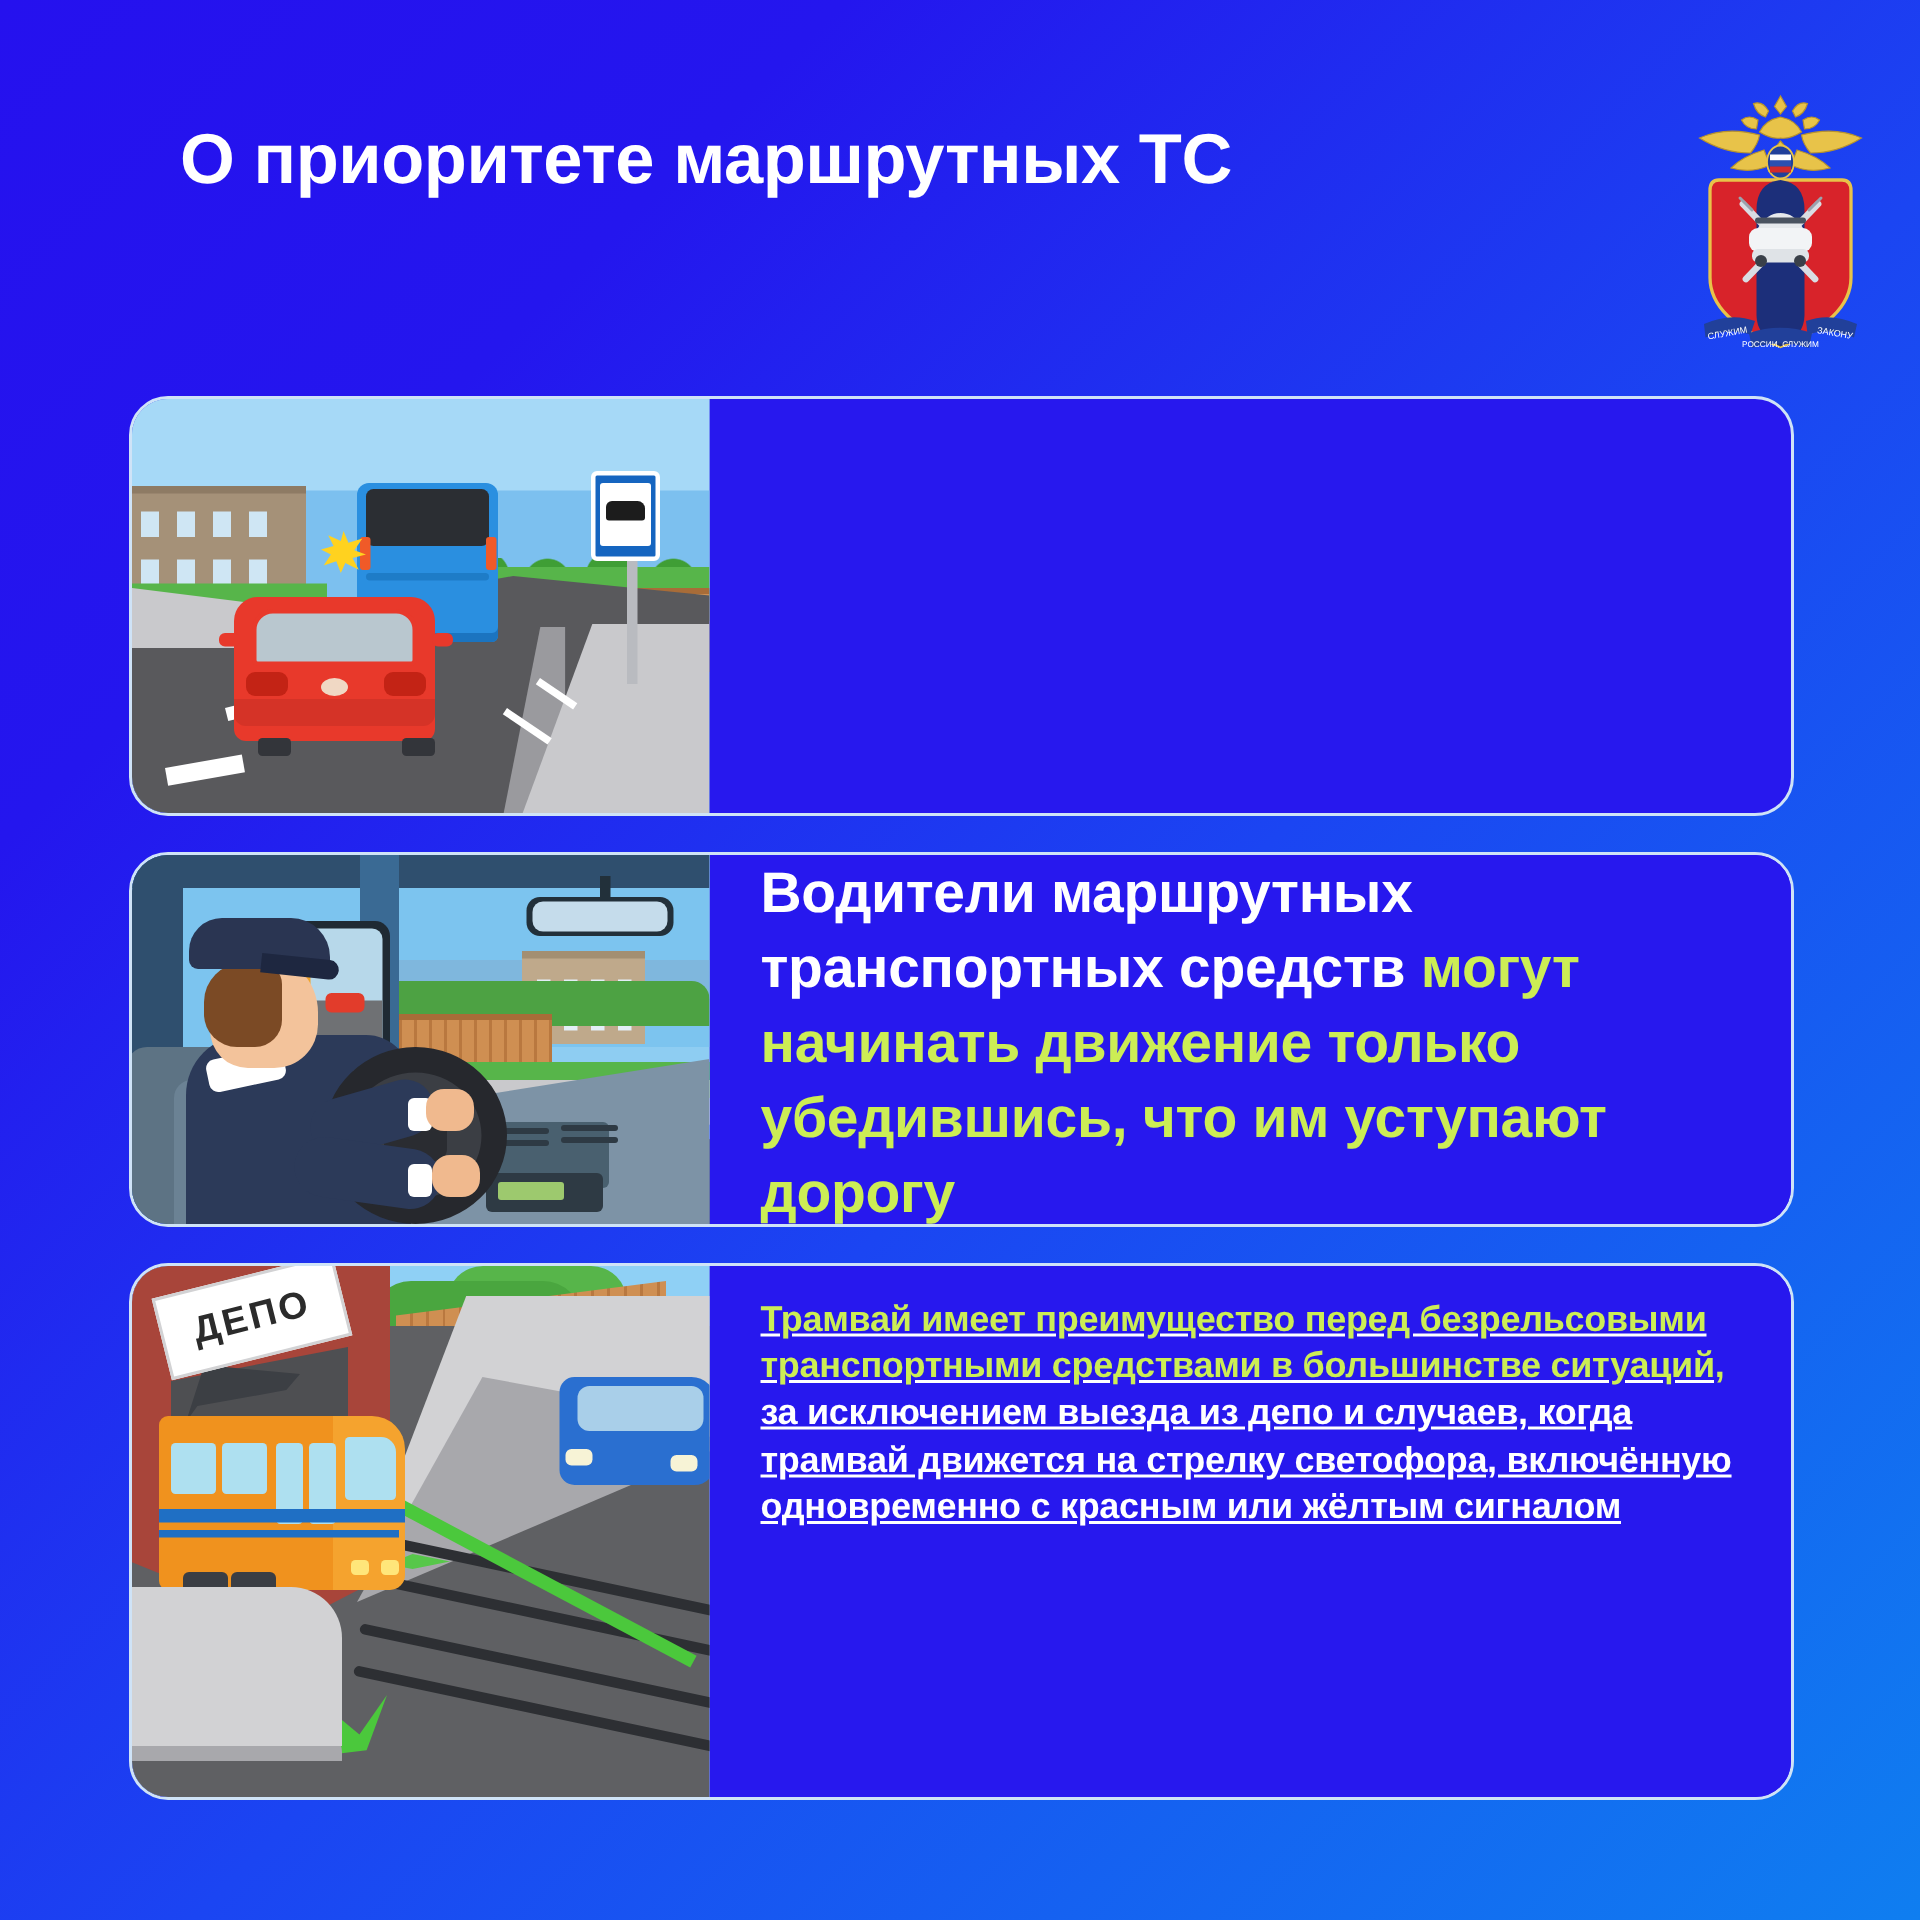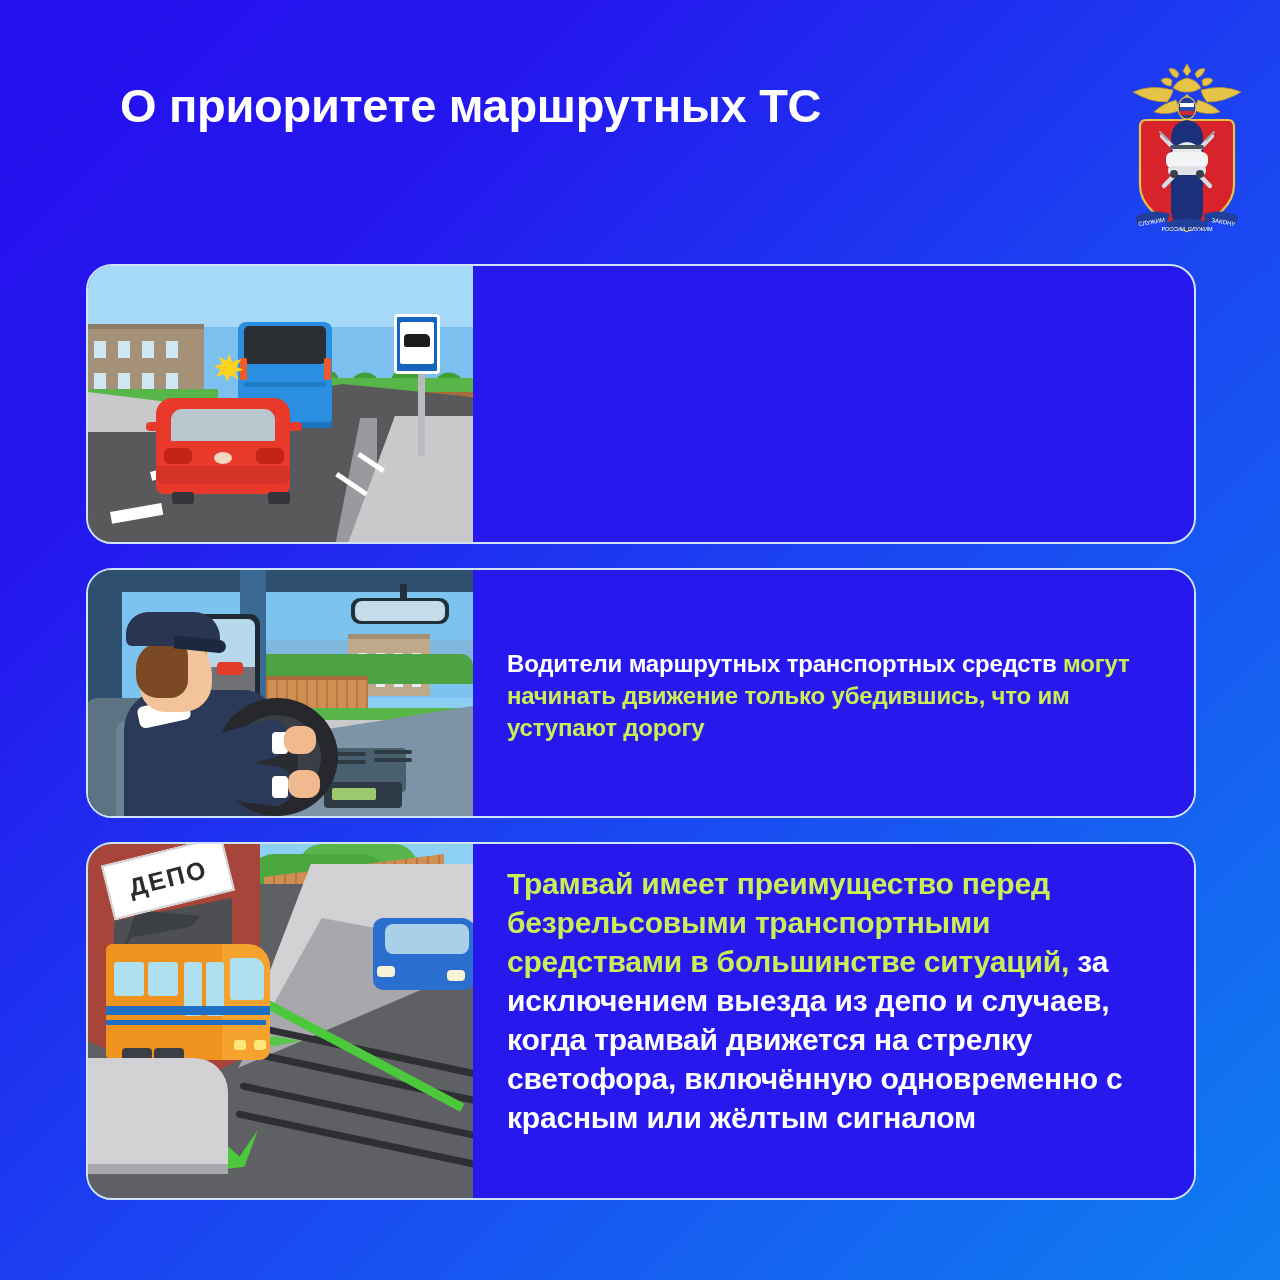--- a/index.html
+++ b/index.html
@@ -72,22 +72,22 @@
   .card-2 .text-panel { align-items:center; }
 
   .card-text {
     color:#ffffff;
     font-size:30px;
     font-weight:bold;
     line-height:1.30;
     letter-spacing:-0.2px;
   }
   .card-1 .card-text { font-size:30px; line-height:1.30; }
-  .card-2 .card-text { font-size:24px; line-height:1.32; }
-  .card-3 .card-text { font-size:30px; line-height:1.30; }
+  .card-2 .card-text { font-size:38px; line-height:1.32; }
+  .card-3 .card-text { font-size:24px; line-height:1.30;text-decoration:underline; }
   .hl { color:#cced55; }
 
   
   .sky  { position:absolute; left:0; top:0; width:100%; height:46%; background:#a6d9f7; }
   .i1-skyline { position:absolute; left:0; top:22%; width:100%; height:26%; background:#7cc0ef; }
   .i1-bld {
     position:absolute; left:-4px; top:58px; width:120px; height:86px;
     background:#a59178; border-top:5px solid #8e7b64;
   }
   .i1-bld .w { position:absolute; width:12px; height:17px; background:#cfe6f4; }

